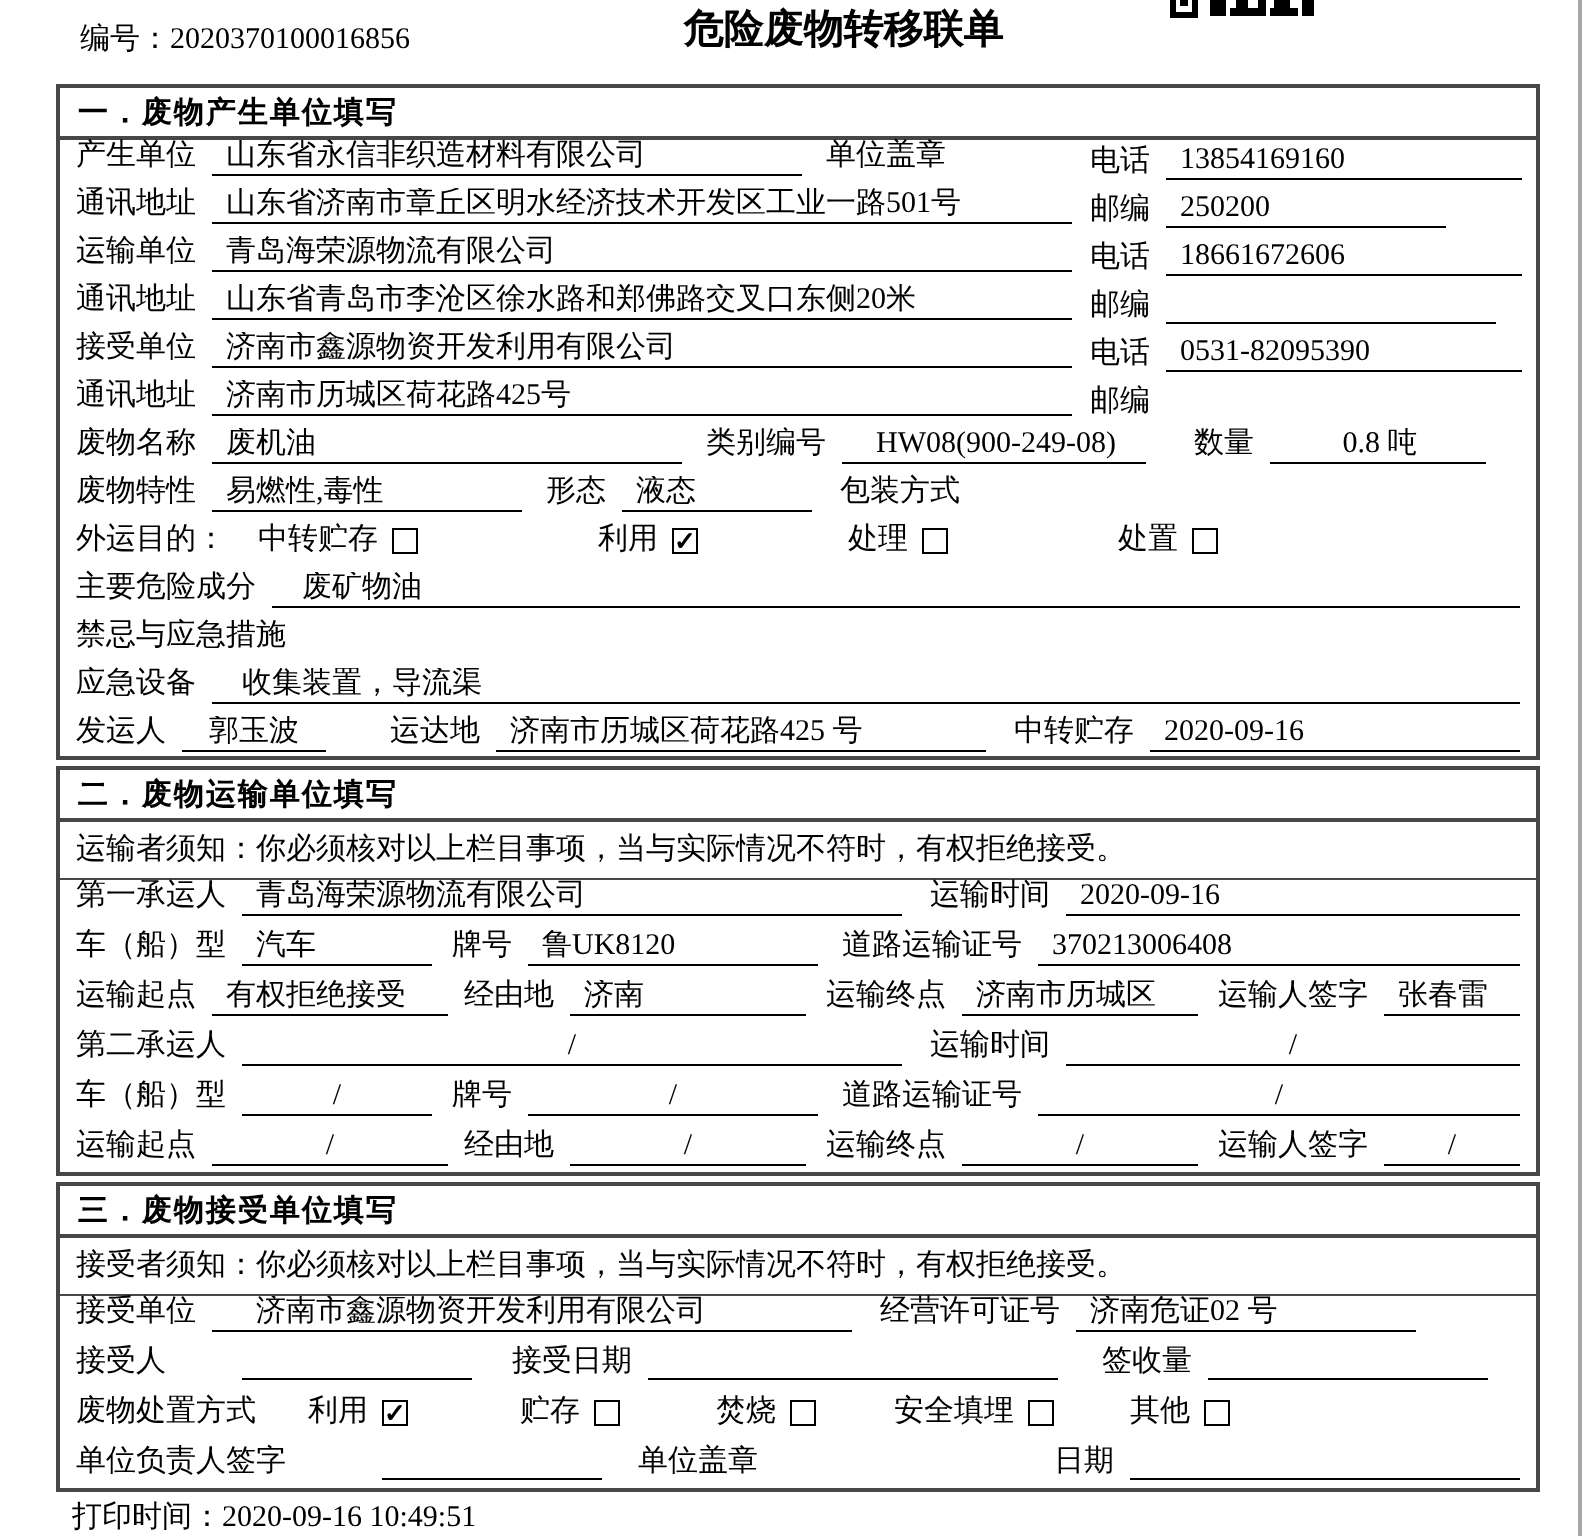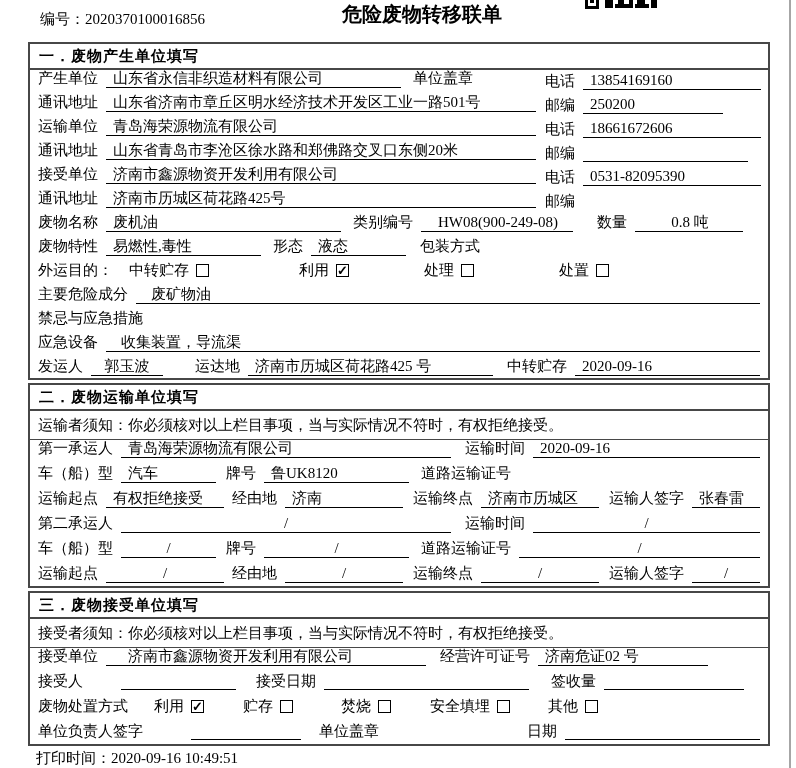--- a/index.html
+++ b/index.html
@@ -191,20 +191,21 @@
       <span class="lbl" style="margin-left:14px">运输时间</span>
       <span class="val fx">2020-09-16</span>
     </div>
 
     <div class="row h25">
       <span class="lbl">车（船）型</span>
       <span class="val" style="width:95px">汽车</span>
       <span class="lbl" style="margin-left:10px">牌号</span>
       <span class="val" style="width:145px">鲁UK8120</span>
       <span class="lbl" style="margin-left:12px">道路运输证号</span>
+      <span class="val fx">370213006408</span>
     </div>
 
     <div class="row h25">
       <span class="lbl">运输起点</span>
       <span class="val" style="width:118px">有权拒绝接受</span>
       <span class="lbl" style="margin-left:8px">经由地</span>
       <span class="val" style="width:118px">济南</span>
       <span class="lbl" style="margin-left:10px">运输终点</span>
       <span class="val" style="width:118px">济南市历城区</span>
       <span class="lbl" style="margin-left:10px">运输人签字</span>
@@ -261,21 +262,21 @@
       <span class="lbl" style="margin-left:22px">签收量</span>
       <span class="val" style="width:140px"></span>
     </div>
 
     <div class="row h25">
       <span class="lbl">废物处置方式</span>
       <span class="opt" style="margin-left:18px">
         <span>利用</span>
         <span class="cb" data-checked="true"></span>
       </span>
-      <span class="opt" style="margin-left:39px">
+      <span class="opt" style="margin-left:56px">
         <span>贮存</span>
         <span class="cb" data-checked="false"></span>
       </span>
       <span class="opt" style="margin-left:48px">
         <span>焚烧</span>
         <span class="cb" data-checked="false"></span>
       </span>
       <span class="opt" style="margin-left:39px">
         <span>安全填埋</span>
         <span class="cb" data-checked="false"></span>

